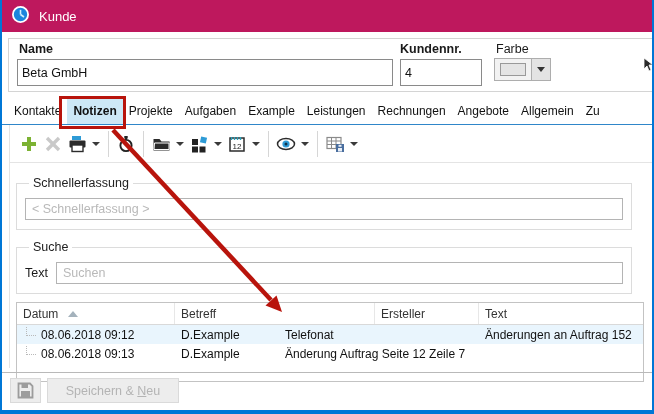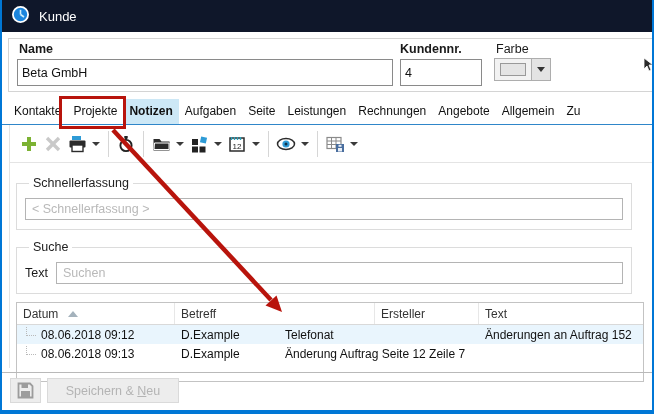--- a/index.html
+++ b/index.html
@@ -3,21 +3,21 @@
 <meta charset="utf-8">
 <style>
   * { margin:0; padding:0; box-sizing:border-box; font-family:"Liberation Sans", sans-serif; }
   html,body { background:#f3f3f3; }
   .window {
     position:relative; width:654px; height:414px; background:#fff;
     border-left:2px solid #0077d6; border-right:2px solid #0077d6; border-bottom:4px solid #0077d6;
     overflow:hidden; font-size:12.5px; color:#1a1a1a;
   }
   
-  .titlebar { height:32px; background:#0f172a; display:flex; align-items:center; padding-left:9px; gap:9px; }
+  .titlebar { height:32px; background:#be185d; display:flex; align-items:center; padding-left:9px; gap:9px; }
   .title-text { color:#fff; font-size:13px; }
   
   .hdr { position:absolute; left:6px; top:38px; width:648px; height:54px; border:1px solid #d4d4d4; background:#fff; }
   .hdr label { position:absolute; top:3px; font-size:12.5px; }
   .bold { font-weight:bold; }
   .tb { position:absolute; top:20px; height:27px; border:1px solid #8a8a8a; padding:0 4px; font-size:12.5px; color:#111; outline:none; background:#fff; }
   .color-combo { position:absolute; left:485px; top:19px; display:flex; height:23px; }
   .color-swatch-btn { width:38px; height:23px; border:1px solid #adadad; background:#f2f2f2; display:flex; align-items:center; justify-content:center; }
   .color-swatch { width:26px; height:13px; background:#e4e4e4; border:1px solid #999; }
   .combo-arrow-btn { width:19px; height:23px; border:1px solid #adadad; border-left:none; background:#e3e3e3; display:flex; align-items:center; justify-content:center; }
@@ -100,24 +100,24 @@
   </div>
 
   <div class="cursor-artifact">
     <svg width="14" height="16" viewBox="0 0 14 16">
       <path d="M1 1 L1 12 L4 9 L6 14 L8 13 L6 8 L10 8 Z" fill="#2b2b2b" stroke="#fff" stroke-width="0.8"></path>
     </svg>
   </div>
 
   <div class="tabs">
     <span class="tab">Kontakte</span>
+    <span class="tab selected">Notizen</span>
     <span class="tab">Projekte</span>
-    <span class="tab selected">Notizen</span>
     <span class="tab">Aufgaben</span>
-    <span class="tab">Seite</span>
+    <span class="tab">Example</span>
     <span class="tab">Leistungen</span>
     <span class="tab">Rechnungen</span>
     <span class="tab">Angebote</span>
     <span class="tab">Allgemein</span>
     <span class="tab">Zu</span>
   </div>
   <div class="tabs-underline"></div>
 
   <div class="tabpage">
 

